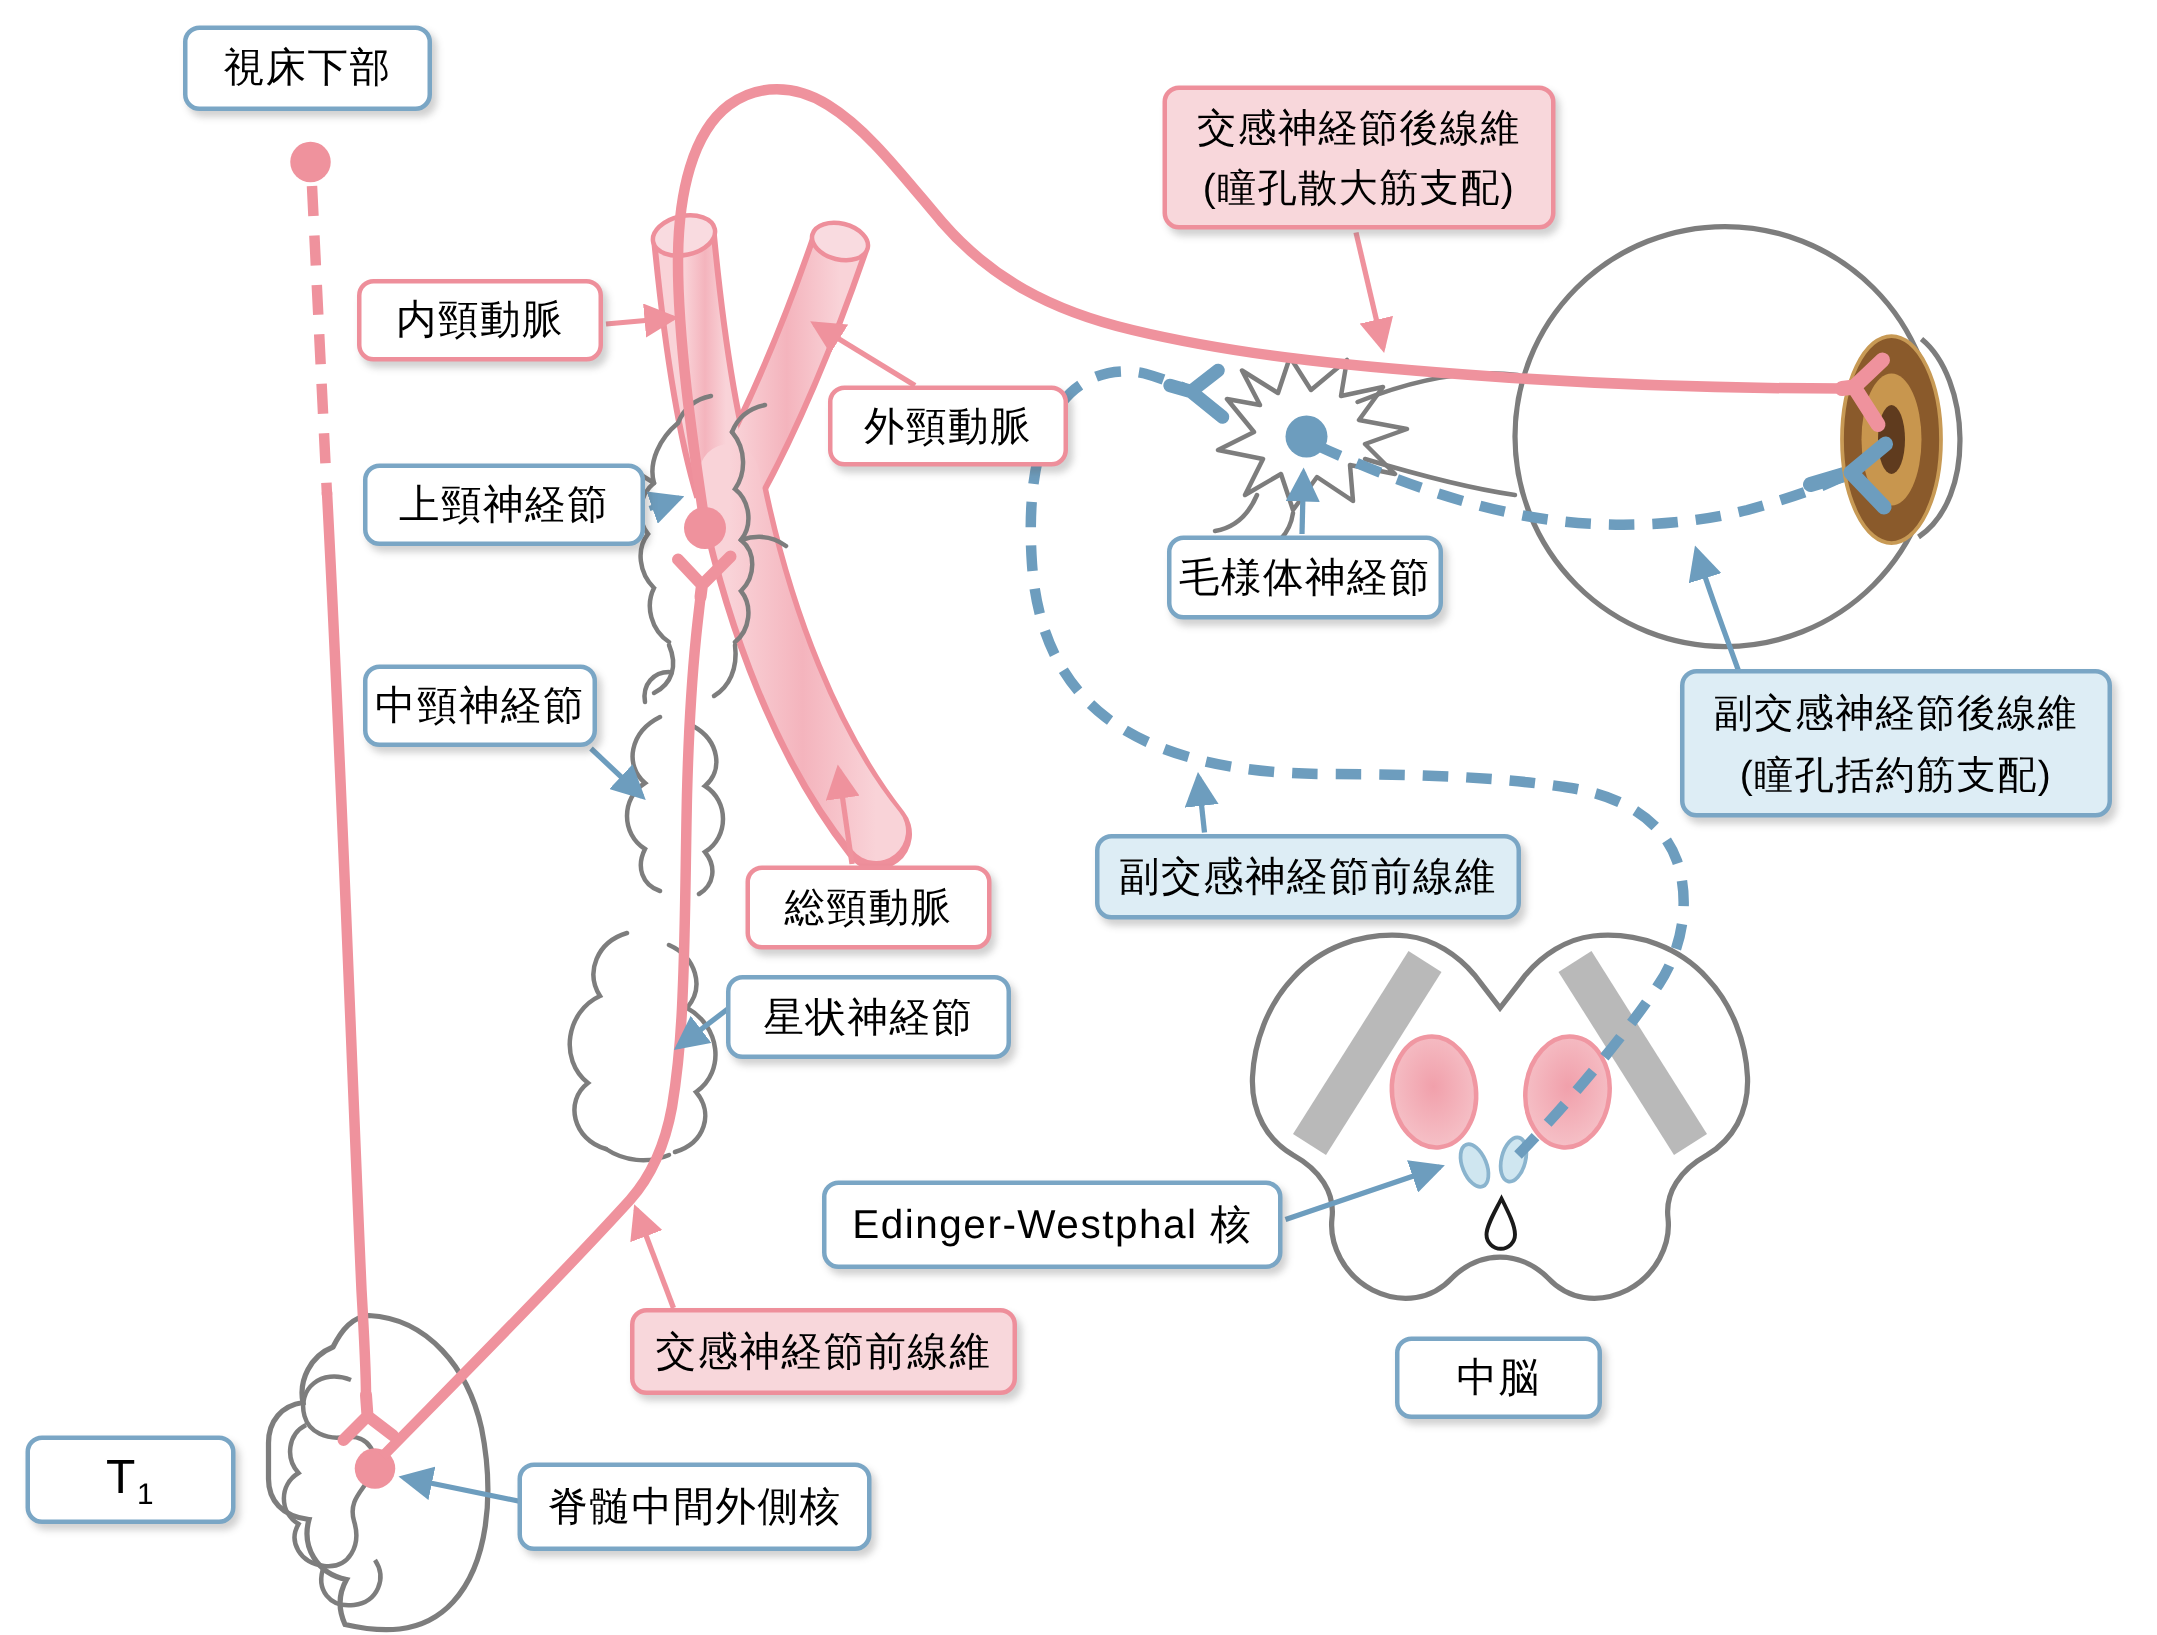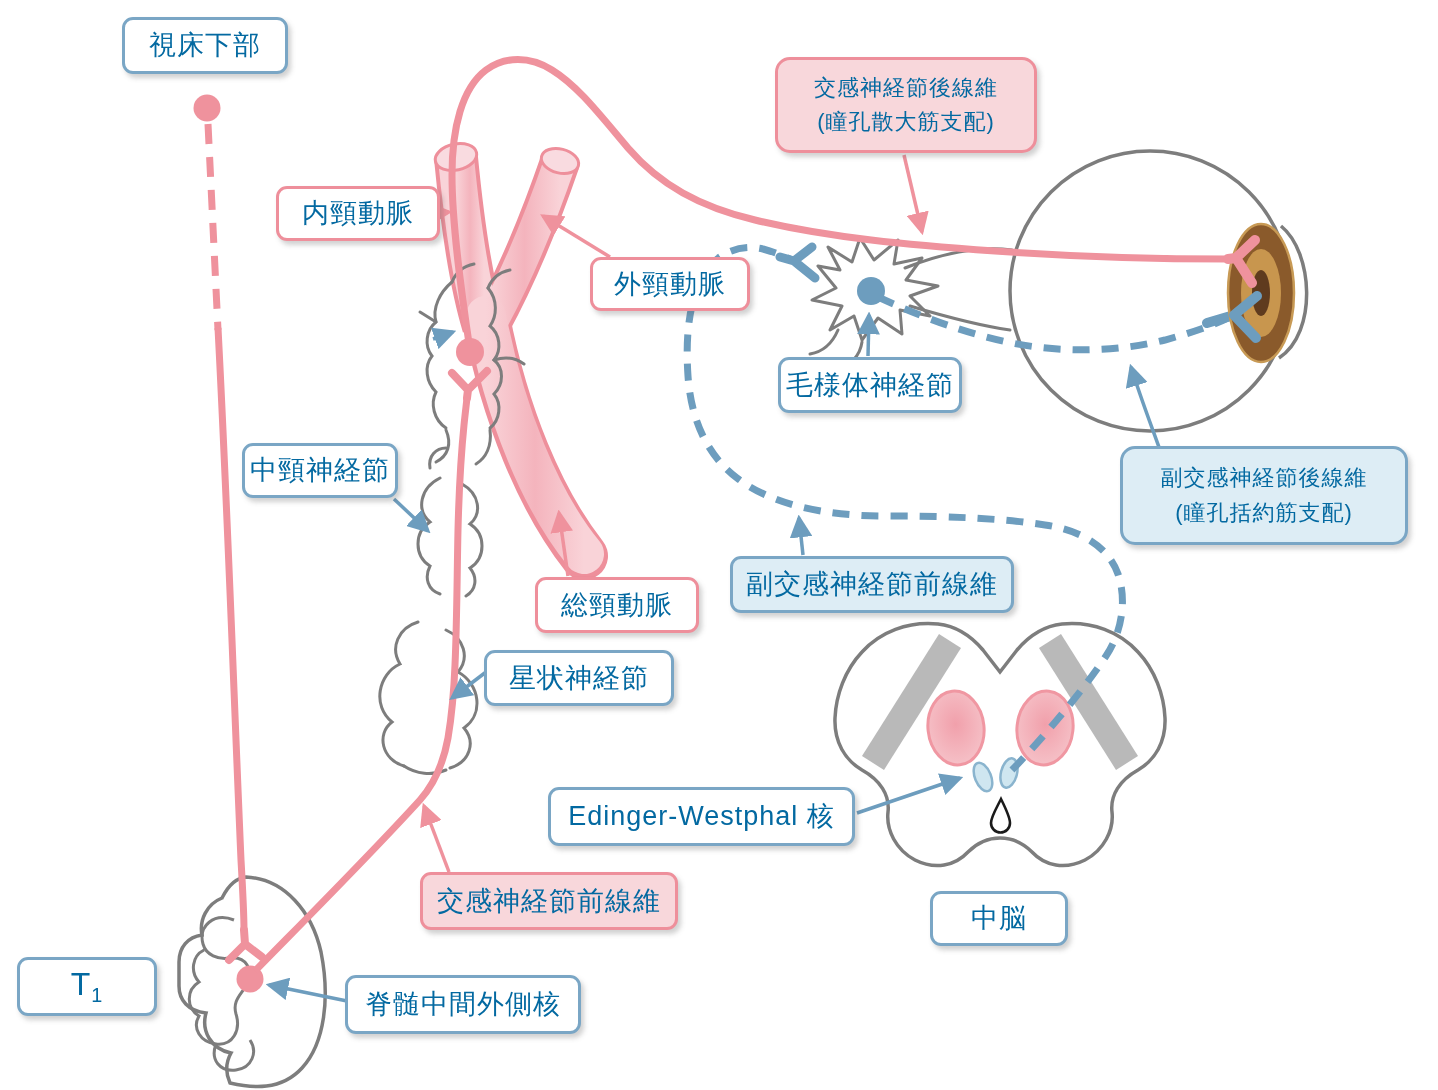--- a/index.html
+++ b/index.html
@@ -1,30 +1,30 @@
 <!DOCTYPE html>
 <html style="--pink: #ef929d; --blue: #6d9dbe; --gray: #7d7d7d; --band: #b9b9b9; --artstroke: #ee8f9b; --artcap: #f9dbe0; --pink-fill: #f8d7db; --blue-fill: #ddedf5; --pink-border: #ee8f9b; --blue-border: #7aa6c5; --irisouter: #8a5a2b; --irisrim: #c89a55; --irismid: #c8964e; --pupil: #5f3b1e; --ewfill: #cfe6f0; --ewstroke: #8ab4ce;"><head>
 <meta charset="utf-8">
 <style>
   html,body{margin:0;padding:0;background:#ffffff;}
   #stage{
     position:relative;width:1438px;height:1090px;overflow:hidden;background:#fff;
-    font-family:"Liberation Sans","DejaVu Sans",sans-serif;color:#0369a1;
+    font-family:"Liberation Sans","DejaVu Sans",sans-serif;color:#000000;
   }
   #art{position:absolute;left:0;top:0;}
   .box{
     position:absolute;display:flex;flex-direction:column;align-items:center;justify-content:center;
     background:#fff;border:3px solid var(--blue-border);border-radius:11px;
     font-size:27px;line-height:1.35;text-align:center;letter-spacing:1px;
     box-shadow:3px 4px 5px rgba(90,90,90,.28);box-sizing:border-box;white-space:nowrap;
   }
-  .box.pink{border-color:var(--pink-border);margin-left:38px;}
+  .box.pink{border-color:var(--pink-border);}
   .box.pinkfill{border-color:var(--pink-border);background:var(--pink-fill);}
   .box.bluefill{background:var(--blue-fill);text-align:right;}
-  .box.twoline{font-size:22px;line-height:1.55;border-radius:15px;}
+  .box.twoline{font-size:26px;line-height:1.55;}
   .s-pink{stroke:var(--pink);fill:none;}
   .f-pink{fill:var(--pink);}
   .s-blue{stroke:var(--blue);fill:none;}
   .f-blue{fill:var(--blue);}
   .s-gray{stroke:var(--gray);fill:none;}
   .wfill{fill:#ffffff;}
   sub{font-size:0.62em;}
 </style>
 </head>
 <body>
@@ -168,20 +168,23 @@
 </svg>
 
 <div class="box" style="left:122px;top:17px;width:166px;height:57px">
   <span>視床下部</span>
 </div>
 
 <div class="box pink" style="left:238px;top:186px;width:164px;height:55px">
   <span>内頸動脈</span>
 </div>
 
+<div class="box" style="left:242px;top:309px;width:188px;height:55px">
+  <span>上頸神経節</span>
+</div>
 
 <div class="box pink" style="left:552px;top:257px;width:160px;height:54px">
   <span>外頸動脈</span>
 </div>
 
 <div class="box pinkfill twoline" style="left:775px;top:57px;width:262px;height:96px">
   <span>交感神経節後線維</span>
   <span>(瞳孔散大筋支配)</span>
 </div>
 

